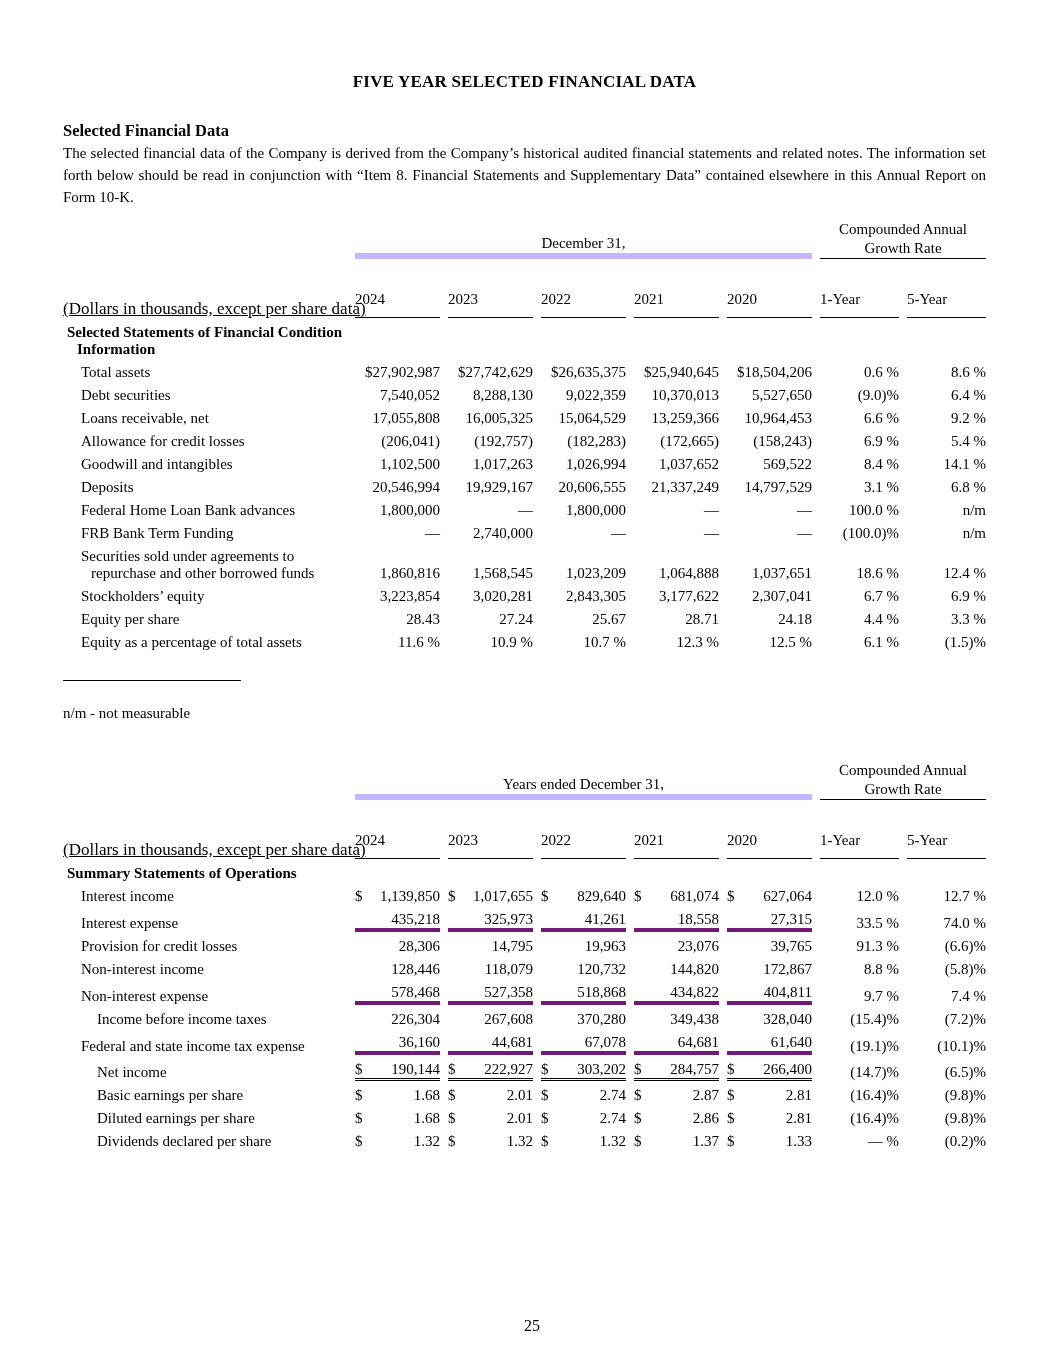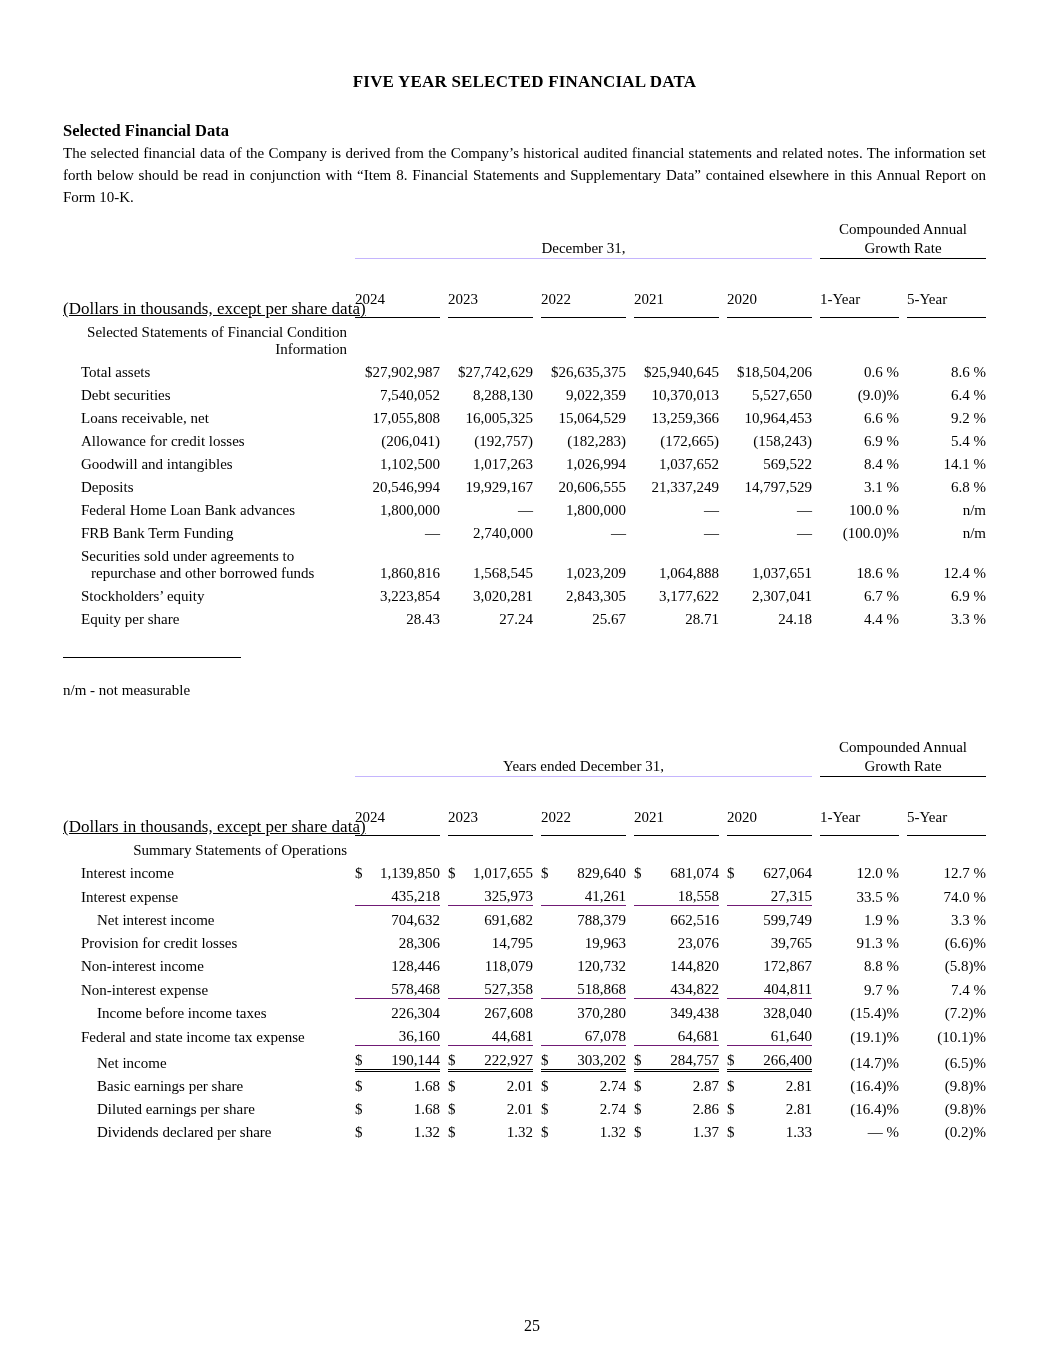--- a/index.html
+++ b/index.html
@@ -29,40 +29,40 @@
     width: 923px; font-size: 15px;
   }
   col.c-label { width: 284px; }
   col.c-year  { width: 93px; }
   col.c-grow  { width: 87px; }
   td { padding: 3px 0; vertical-align: bottom; }
 
   
   .cb { margin-left: 8px; text-align: right; white-space: nowrap; line-height: 17px; }
   .cb.split { display: flex; justify-content: space-between; }
-  .cb.u   { border-bottom: 1px solid #701a75; }
+  .cb.u   { border-bottom: 4px solid #701a75; }
   .cb.dbl { border-bottom: 3px double #000; }
 
   
   tr.hr1 td { padding: 0; }
   .period-inner {
     margin-left: 8px; text-align: center;
-    line-height: 19px; border-bottom: 1px solid #c4b5fd;
+    line-height: 19px; border-bottom: 6px solid #c4b5fd;
   }
   .cagr-inner {
     margin-left: 8px; text-align: center;
     line-height: 19px; border-bottom: 1px solid #000;
   }
   tr.hr2 td { padding: 3px 0 0 0; }
   .ch { text-align: left; border-bottom: 1px solid #000; line-height: 19px; padding-bottom: 8px; margin-top: 28px; }
   .note { font-size: 17px; text-decoration: underline; white-space: nowrap; line-height: 19px; }
 
   
   .lbl { text-align: left; line-height: 17px; }
-  .ind0 { padding-left: 14px; text-indent: -10px; font-weight: normal; text-align: right; }
+  .ind0 { padding-left: 14px; text-indent: -10px; font-weight: bold; }
   .ind1 { padding-left: 28px; text-indent: -10px; }
   .ind2 { padding-left: 44px; text-indent: -10px; }
   tbody tr:first-child td { padding-top: 6px; }
 
   .footnote-rule {
     width: 178px; border-top: 1px solid #000;
     margin: 26px 0 0 0; height: 0;
   }
   .footnote { font-size: 15px; margin: 22px 0 0 0; line-height: 20px; }
 
@@ -390,20 +390,44 @@
           <td>
             <div class="cb">24.18</div>
           </td>
           <td>
             <div class="cb">4.4 %</div>
           </td>
           <td>
             <div class="cb">3.3 %</div>
           </td>
         </tr>
+        <tr>
+          <td class="lbl ind1">Equity as a percentage of total assets</td>
+          <td>
+            <div class="cb">11.6 %</div>
+          </td>
+          <td>
+            <div class="cb">10.9 %</div>
+          </td>
+          <td>
+            <div class="cb">10.7 %</div>
+          </td>
+          <td>
+            <div class="cb">12.3 %</div>
+          </td>
+          <td>
+            <div class="cb">12.5 %</div>
+          </td>
+          <td>
+            <div class="cb">6.1 %</div>
+          </td>
+          <td>
+            <div class="cb">(1.5)%</div>
+          </td>
+        </tr>
       </tbody>
   </table>
 
   <div class="footnote-rule"></div>
   <p class="footnote">n/m - not measurable</p>
 
   <table class="fintab tab2">
     <colgroup>
       <col class="c-label">
       <col class="c-year">
@@ -510,44 +534,20 @@
             <div class="cb u">27,315</div>
           </td>
           <td>
             <div class="cb">33.5 %</div>
           </td>
           <td>
             <div class="cb">74.0 %</div>
           </td>
         </tr>
         <tr>
-          <td class="lbl ind2">Net interest income</td>
-          <td>
-            <div class="cb">704,632</div>
-          </td>
-          <td>
-            <div class="cb">691,682</div>
-          </td>
-          <td>
-            <div class="cb">788,379</div>
-          </td>
-          <td>
-            <div class="cb">662,516</div>
-          </td>
-          <td>
-            <div class="cb">599,749</div>
-          </td>
-          <td>
-            <div class="cb">1.9 %</div>
-          </td>
-          <td>
-            <div class="cb">3.3 %</div>
-          </td>
-        </tr>
-        <tr>
           <td class="lbl ind1">Provision for credit losses</td>
           <td>
             <div class="cb">28,306</div>
           </td>
           <td>
             <div class="cb">14,795</div>
           </td>
           <td>
             <div class="cb">19,963</div>
           </td>

